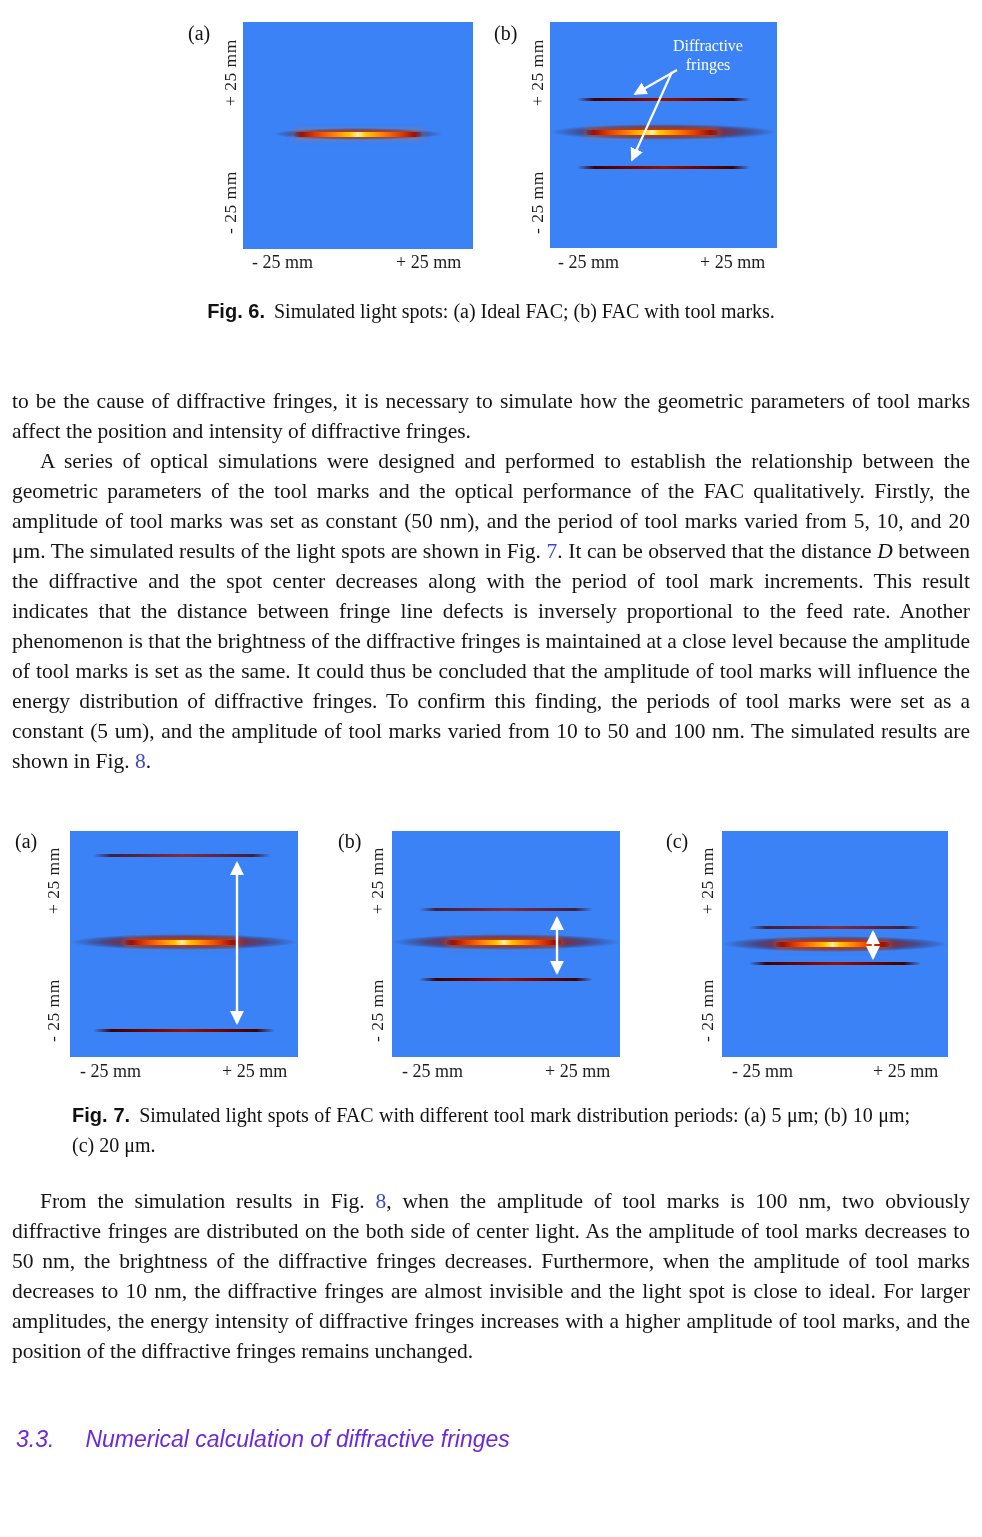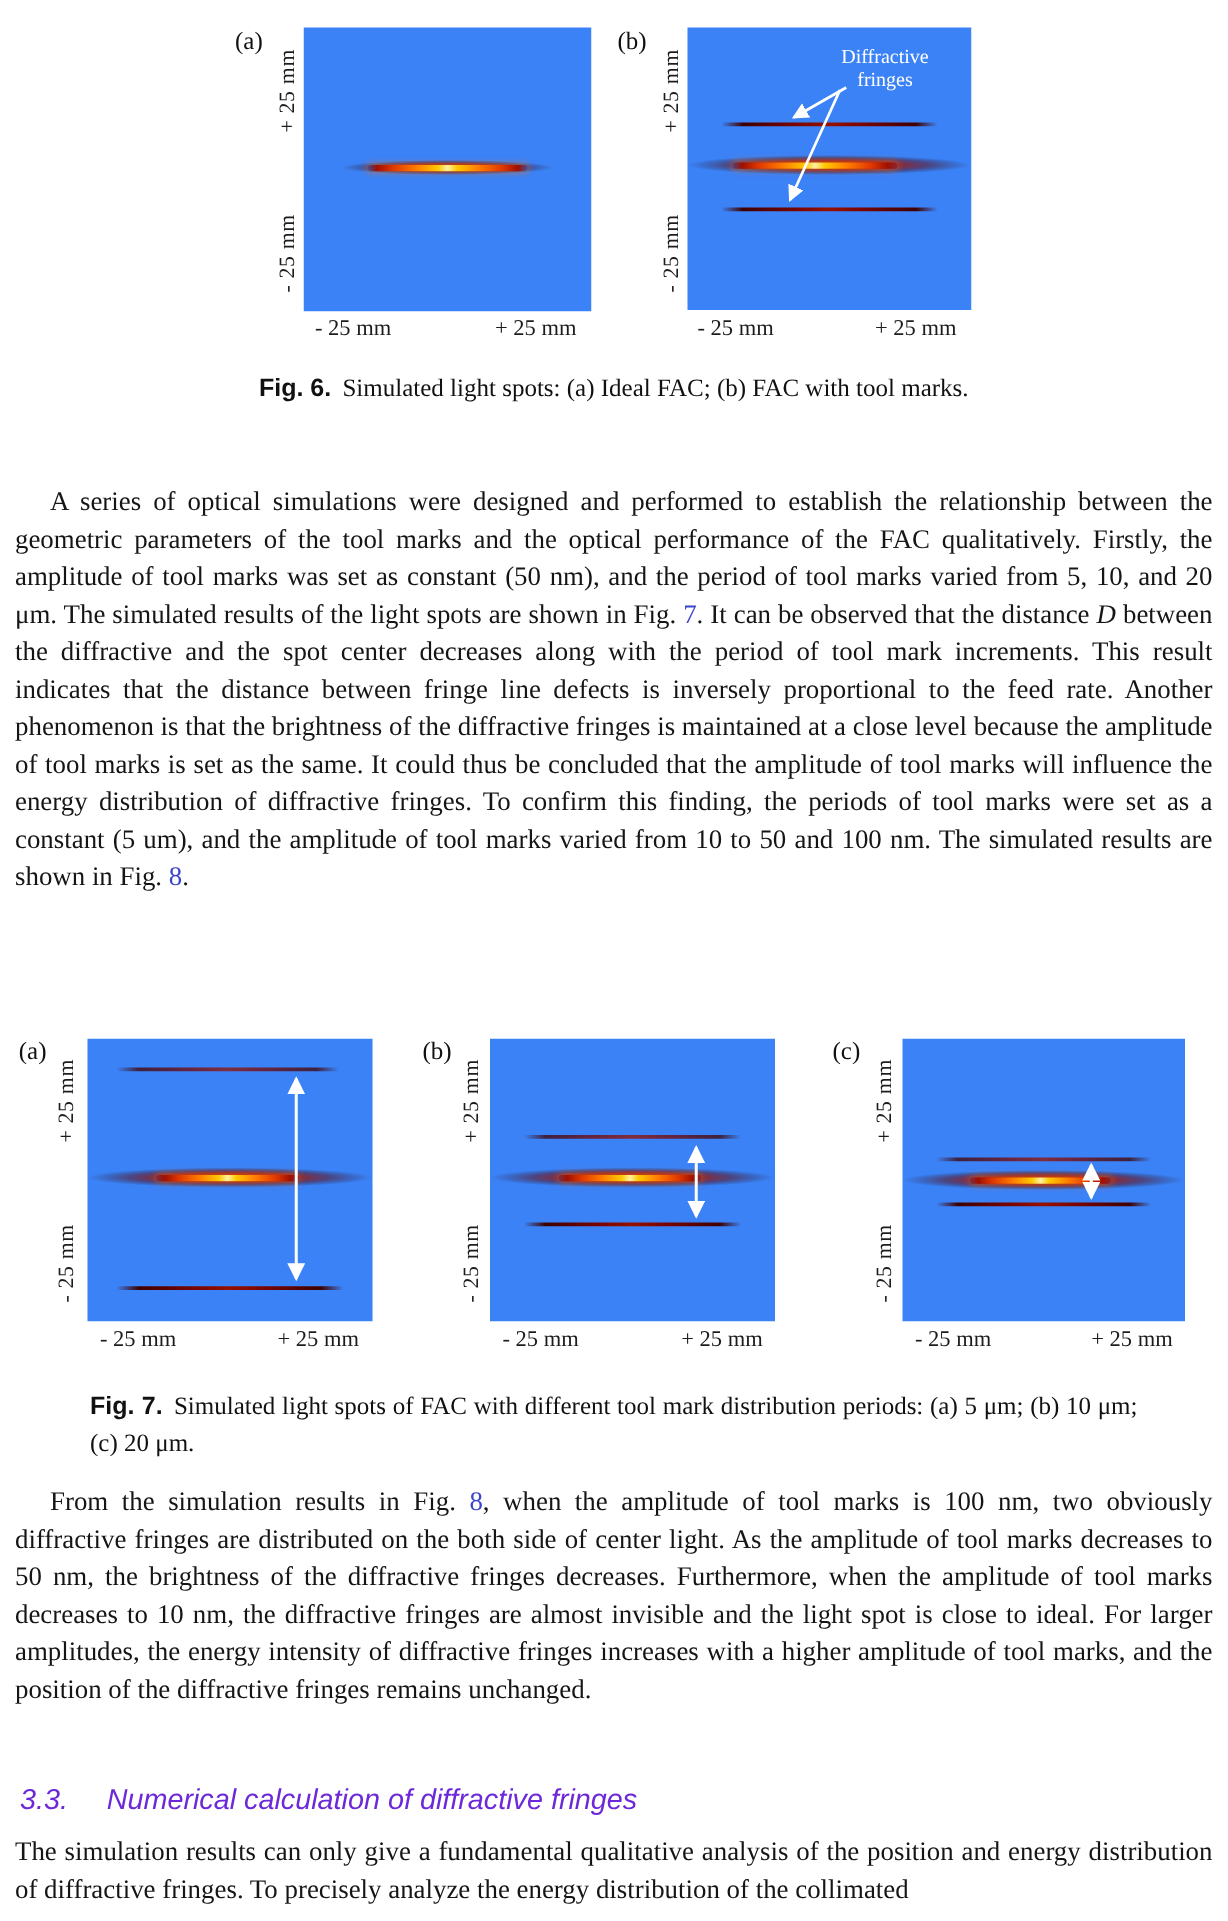--- a/index.html
+++ b/index.html
@@ -109,20 +109,21 @@
     </div>
     <span class="xlab" style="left:558px; top:252px;">- 25 mm</span>
     <span class="xlab" style="left:700px; top:252px;">+ 25 mm</span>
 
     <div class="fig-caption caption6" style="top:300px;">
       <span class="cap-tag">Fig. 6.</span><span>Simulated light spots: (a) Ideal FAC; (b) FAC with tool marks.</span>
     </div>
   </div>
 
   <div class="body-text" style="top:386px;">
+    <p><span>to be the cause of diffractive fringes, it is necessary to simulate how the geometric parameters of tool marks affect the position and intensity of diffractive fringes.</span></p>
     <p class="indent"><span>A series of optical simulations were designed and performed to establish the relationship between the geometric parameters of the tool marks and the optical performance of the FAC qualitatively. Firstly, the amplitude of tool marks was set as constant (50 nm), and the period of tool marks varied from 5, 10, and 20 μm. The simulated results of the light spots are shown in Fig. </span><span class="seg-link">7</span><span>. It can be observed that the distance </span><span class="seg-italic">D</span><span> between the diffractive and the spot center decreases along with the period of tool mark increments. This result indicates that the distance between fringe line defects is inversely proportional to the feed rate. Another phenomenon is that the brightness of the diffractive fringes is maintained at a close level because the amplitude of tool marks is set as the same. It could thus be concluded that the amplitude of tool marks will influence the energy distribution of diffractive fringes. To confirm this finding, the periods of tool marks were set as a constant (5 um), and the amplitude of tool marks varied from 10 to 50 and 100 nm. The simulated results are shown in Fig. </span><span class="seg-link">8</span><span>.</span></p>
   </div>
 
   <div>
 
     <span class="panel-letter abs" style="left:15px; top:830px;">(a)</span>
     <div class="ylab" style="left:42px; top:838px; width:22px; height:86px;">+ 25 mm</div>
     <div class="ylab" style="left:42px; top:968px; width:22px; height:86px;">- 25 mm</div>
     <div class="spot-panel" style="left:70px; top:831px; width:228px; height:226px;">
       <div class="glow" style="left:0; width:100%; top:103px; height:16px;"></div>
@@ -174,32 +175,29 @@
           <marker id="m7c" markerWidth="7" markerHeight="7" refX="5.2" refY="3" orient="auto-start-reverse">
             <path d="M0,0 L6,3 L0,6 Z" fill="#ffffff"></path>
           </marker>
         </defs>
         <line x1="151" y1="101" x2="151" y2="127" stroke="#ffffff" stroke-width="2.4" marker-start="url(#m7c)" marker-end="url(#m7c)"></line>
       </svg>
     </div>
     <span class="xlab" style="left:732px; top:1061px;">- 25 mm</span>
     <span class="xlab" style="left:873px; top:1061px;">+ 25 mm</span>
 
-    <div class="fig-caption caption7-wrap" style="top:1100px;margin-top:10px;">
+    <div class="fig-caption caption7-wrap" style="top:1100px;">
       <div class="caption7-inner">
         <span class="cap-tag">Fig. 7.</span><span>Simulated light spots of FAC with different tool mark distribution periods: (a) 5 μm; (b) 10 μm; (c) 20 μm.</span>
       </div>
     </div>
   </div>
 
   <div class="body-text" style="top:1186px;">
     <p class="indent"><span>From the simulation results in Fig. </span><span class="seg-link">8</span><span>, when the amplitude of tool marks is 100 nm, two obviously diffractive fringes are distributed on the both side of center light. As the amplitude of tool marks decreases to 50 nm, the brightness of the diffractive fringes decreases. Furthermore, when the amplitude of tool marks decreases to 10 nm, the diffractive fringes are almost invisible and the light spot is close to ideal. For larger amplitudes, the energy intensity of diffractive fringes increases with a higher amplitude of tool marks, and the position of the diffractive fringes remains unchanged.</span></p>
   </div>
 
   <div class="sec-heading" style="left:16px; top:1426px;">
     <span>3.3.</span><span class="sec-title">Numerical calculation of diffractive fringes</span>
   </div>
 
-  <div class="body-text" style="top:1466px;">
-    <p><span>The simulation results can only give a fundamental qualitative analysis of the position and energy distribution of diffractive fringes. To precisely analyze the energy distribution of the collimated</span></p>
-  </div>
 
 </div>
 
 </body></html>

